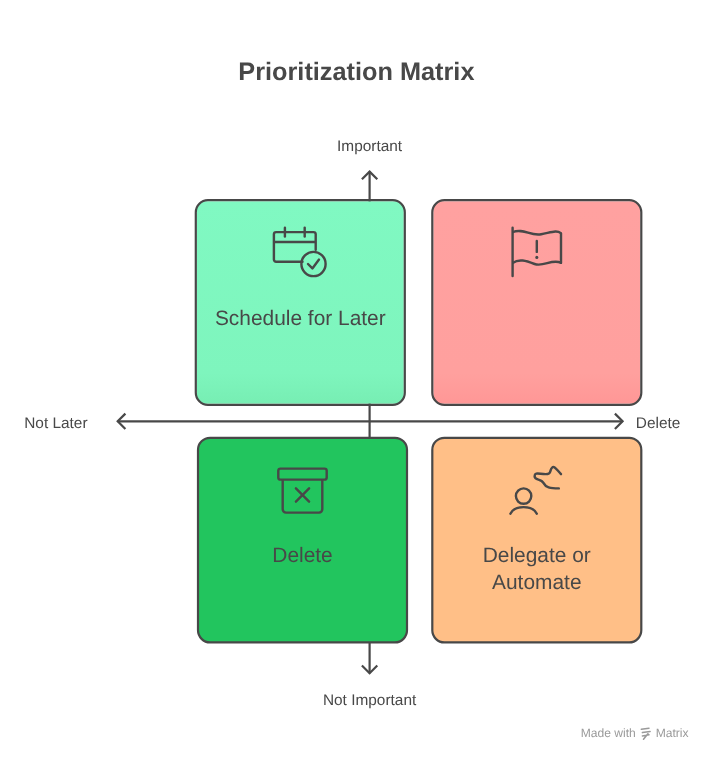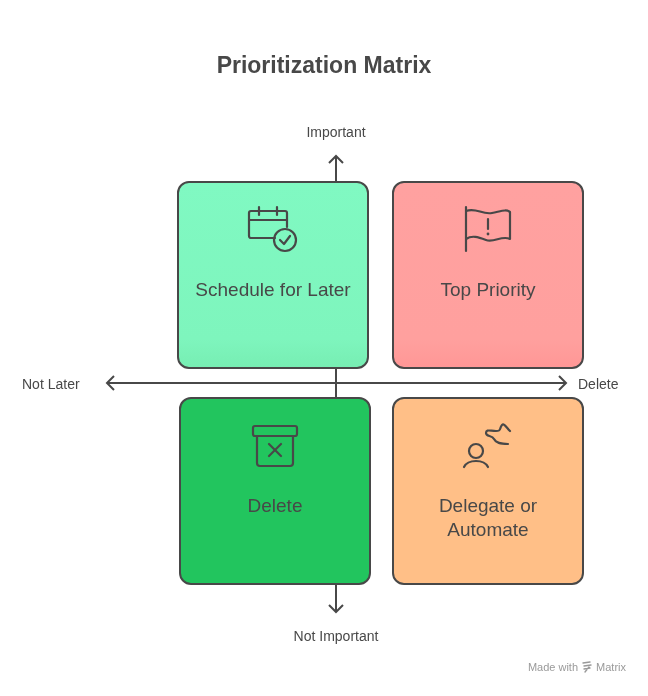--- a/index.html
+++ b/index.html
@@ -46,21 +46,20 @@
   <div class="label" style="top:95px;">Schedule for Later</div>
 </div>
 
 <div class="quad" style="left:348px;top:181px;background:linear-gradient(#ffa1a0,#ffa09e 85%,#ff9796);">
   <svg class="icon" style="top:22px;" width="52" height="50" viewBox="0 0 52 50">
     <line x1="4" y1="2" x2="4" y2="46" stroke="#484848" stroke-width="2.2" stroke-linecap="round"></line>
     <path d="M4 6 C14 2 20 10 30 8 S44 4 48 7 V34 C40 30 32 38 24 35 S10 30 4 34" fill="none" stroke="#484848" stroke-width="2.2" stroke-linejoin="round"></path>
     <line x1="26" y1="14" x2="26" y2="24" stroke="#484848" stroke-width="2.2" stroke-linecap="round"></line>
     <circle cx="26" cy="29" r="1.4" fill="#484848"></circle>
   </svg>
-  <div class="label" style="top:95px;">Top Priority</div>
 </div>
 
 <div class="quad" style="left:135px;top:397px;background:#22c55e;">
   <svg class="icon" style="top:24px;" width="50" height="48" viewBox="0 0 50 48">
     <rect x="3" y="3" width="44" height="10" rx="2" fill="none" stroke="#484848" stroke-width="2.2"></rect>
     <path d="M7 13 V40 a3 3 0 0 0 3 3 H40 a3 3 0 0 0 3 -3 V13" fill="none" stroke="#484848" stroke-width="2.2"></path>
     <line x1="19" y1="21" x2="31" y2="33" stroke="#484848" stroke-width="2.2" stroke-linecap="round"></line>
     <line x1="31" y1="21" x2="19" y2="33" stroke="#484848" stroke-width="2.2" stroke-linecap="round"></line>
   </svg>
   <div class="label" style="top:95px;">Delete</div>

